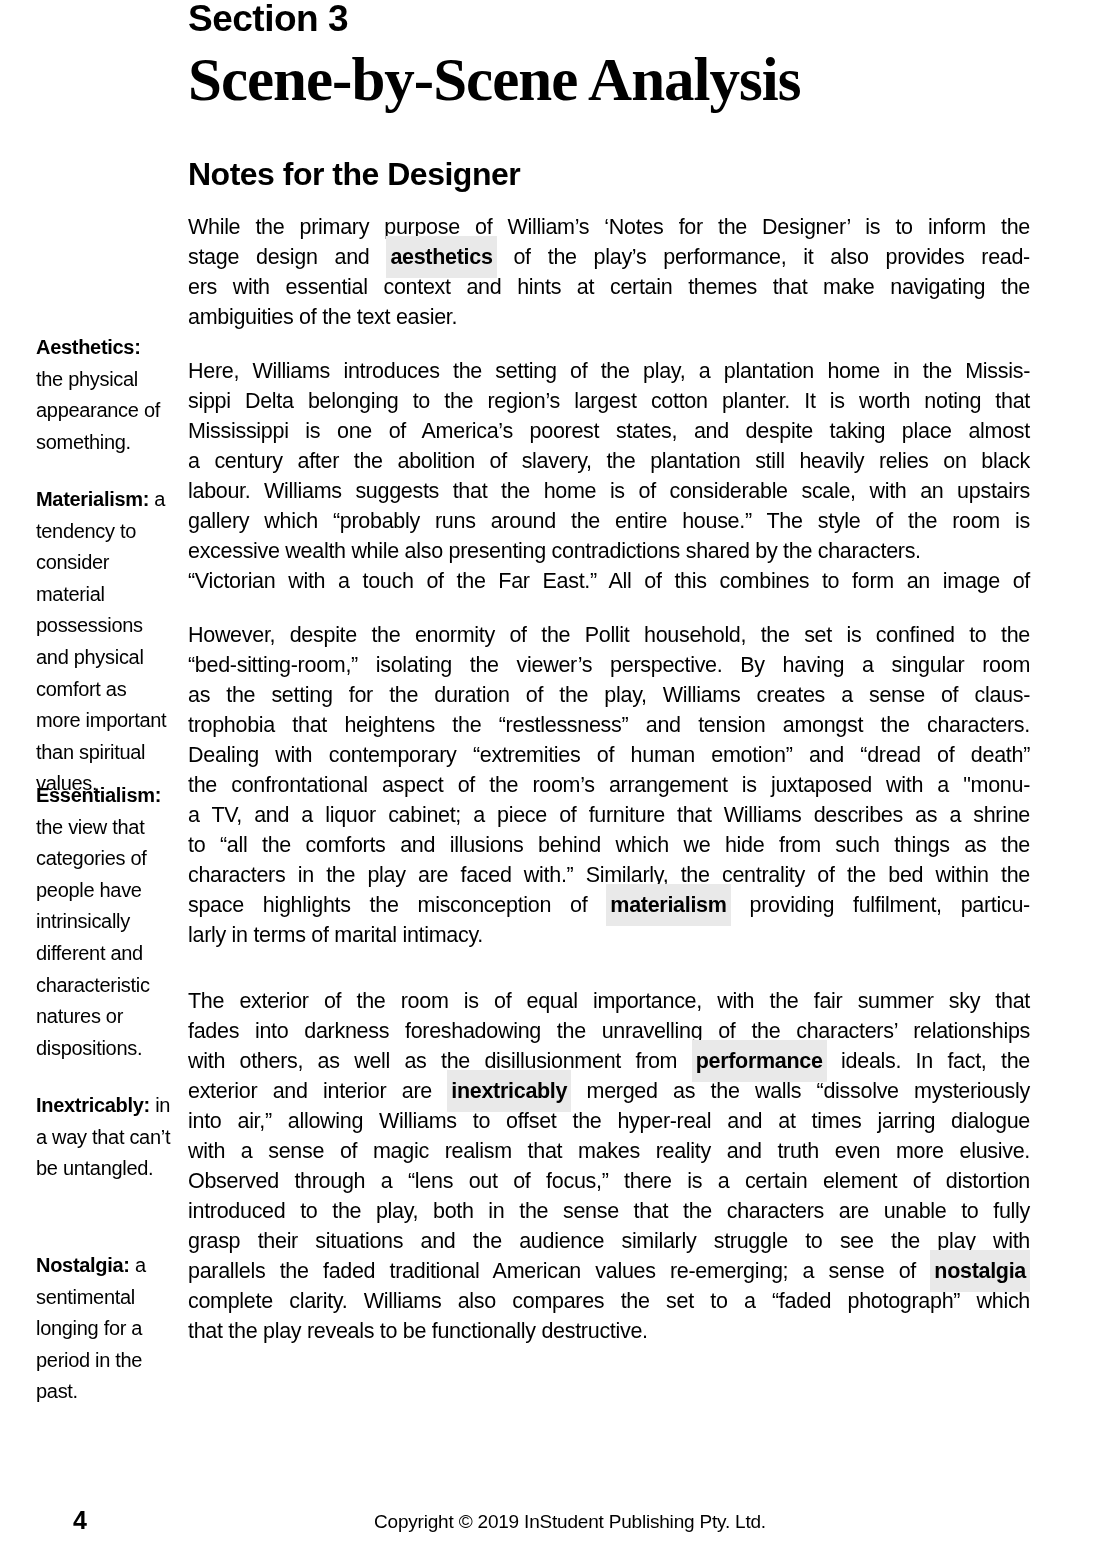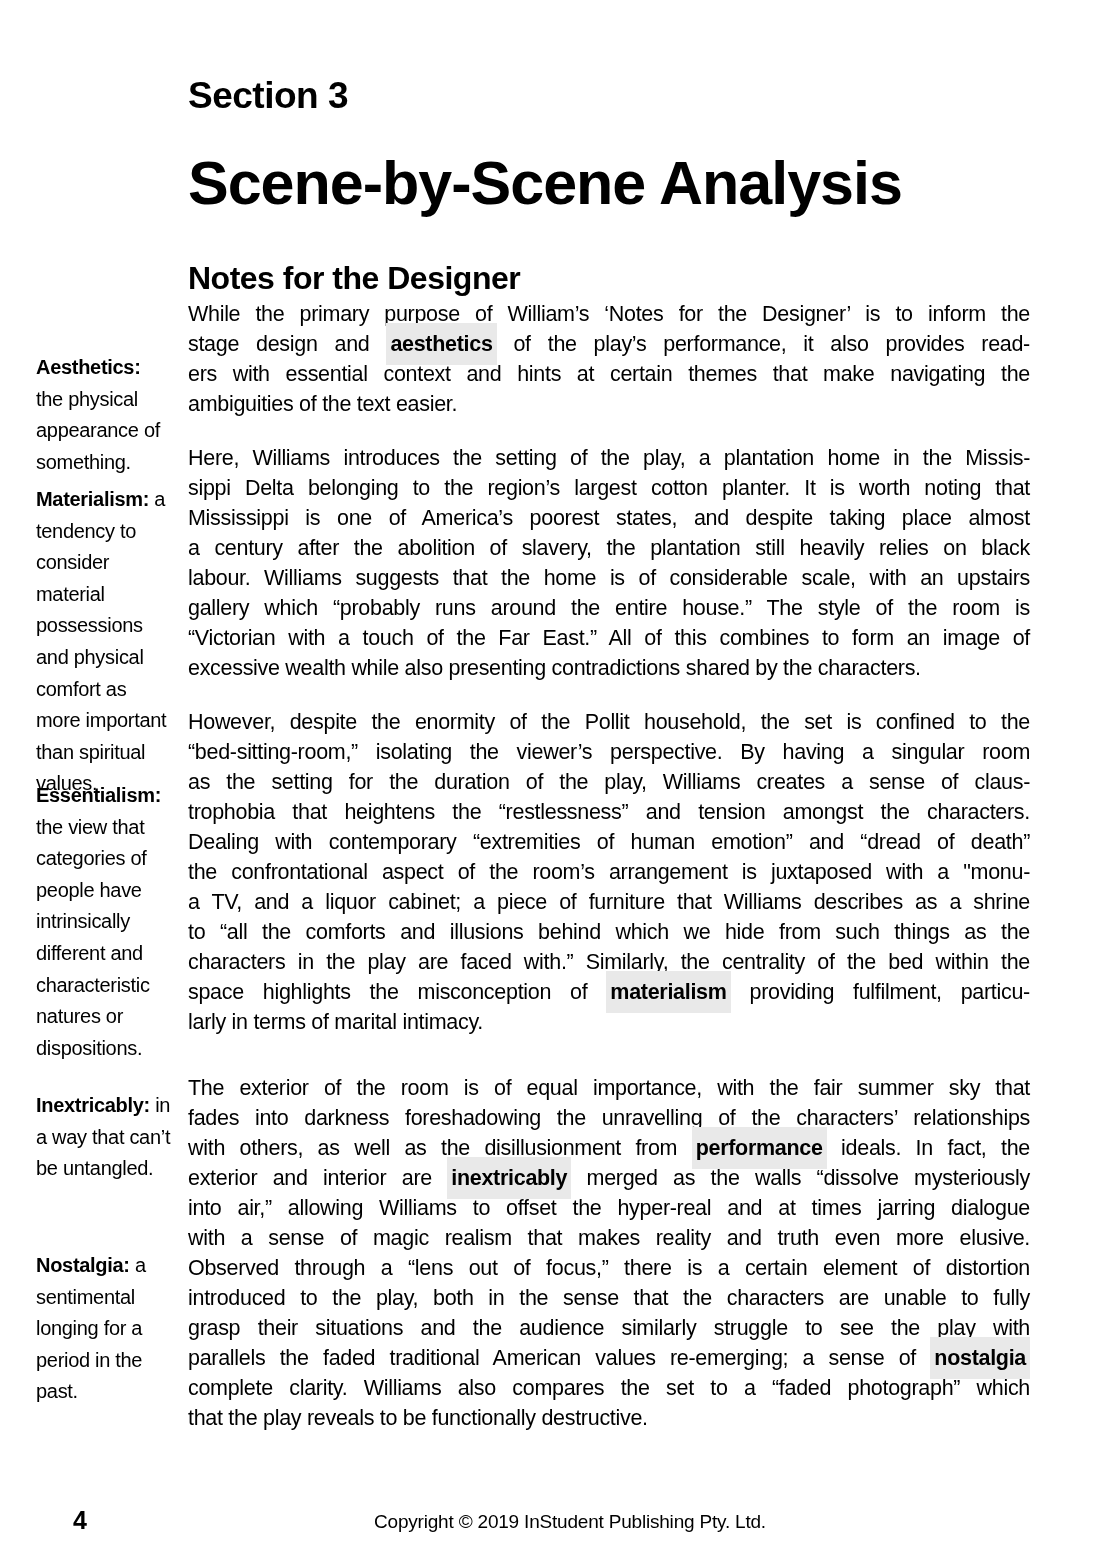--- a/index.html
+++ b/index.html
@@ -16,33 +16,33 @@
     overflow:hidden;
   }
   
   #main{
     position:absolute;
     left:188px;top:0;
     width:842px;
   }
   h1,h2,h3{margin:0;font-weight:bold;line-height:1;letter-spacing:-0.5px;}
   h1{ 
-    margin-top:77px;
     font-size:37px;
   }
   h2{ 
-    margin-top:39px;
+    margin-top:12px;
     font-size:61px;
     letter-spacing:-1px;
+    font-family:Liberation Serif, serif;
   }
   h3{ 
     margin-top:48px;
     font-size:32px;
   }
-  #paragraphs{margin-top:5px;}
+  #paragraphs{margin-top:22px;}
   .para{margin:0 0 24px 0;}
   .para:last-child{margin-bottom:0;}
   .para-3{margin-top:36px;}
   .line{
     font-size:21.5px;
     line-height:30px;
     letter-spacing:-0.3px;
     white-space:nowrap;
     text-align:justify;
     text-align-last:justify;
@@ -55,21 +55,21 @@
     padding:9px 4px;
     font-weight:bold;
   }
   
   #sidebar{
     position:absolute;left:36px;top:0;width:152px;height:1560px;
   }
   .def{
     position:absolute;left:0;width:152px;
   }
-  .def-0{top:332px;margin-top:20px;}
+  .def-0{top:332px;}
   .def-1{top:484px;}
   .def-2{top:780px;}
   .def-3{top:1090px;}
   .def-4{top:1250px;}
   .sline{
     font-size:20px;
     line-height:31.6px;
     letter-spacing:-0.3px;
     white-space:nowrap;
   }
@@ -148,22 +148,22 @@
           <div class="line">ers with essential context and hints at certain themes that make navigating the</div>
           <div class="line last">ambiguities of the text easier.</div>
         </div>
         <div class="para para-1">
           <div class="line">Here, Williams introduces the setting of the play, a plantation home in the Missis-</div>
           <div class="line">sippi Delta belonging to the region’s largest cotton planter.  It is worth noting that</div>
           <div class="line">Mississippi is one of America’s poorest states, and despite taking place almost</div>
           <div class="line">a century after the abolition of slavery, the plantation still heavily relies on black</div>
           <div class="line">labour.  Williams suggests that the home is of considerable scale, with an upstairs</div>
           <div class="line">gallery which “probably runs around the entire house.”  The style of the room is</div>
+          <div class="line last">excessive wealth while also presenting contradictions shared by the characters.</div>
           <div class="line">“Victorian with a touch of the Far East.”  All of this combines to form an image of</div>
-          <div class="line last">excessive wealth while also presenting contradictions shared by the characters.</div>
         </div>
         <div class="para para-2">
           <div class="line">However, despite the enormity of the Pollit household, the set is confined to the</div>
           <div class="line">“bed-sitting-room,” isolating the viewer’s perspective.  By having a singular room</div>
           <div class="line">as the setting for the duration of the play, Williams creates a sense of claus-</div>
           <div class="line">trophobia that heightens the “restlessness” and tension amongst the characters.</div>
           <div class="line">Dealing with contemporary “extremities of human emotion” and “dread of death”</div>
           <div class="line">the confrontational aspect of the room’s arrangement is juxtaposed with a "monu-</div>
           <div class="line">a TV, and a liquor cabinet; a piece of furniture that Williams describes as a shrine</div>
           <div class="line">to “all the comforts and illusions behind which we hide from such things as the</div>

